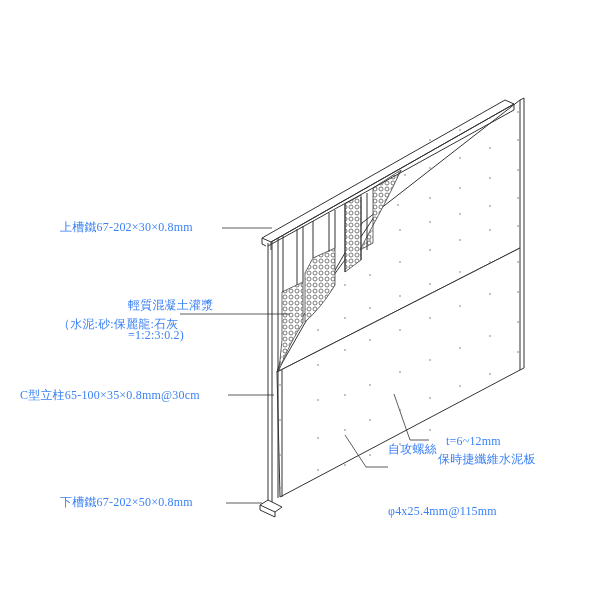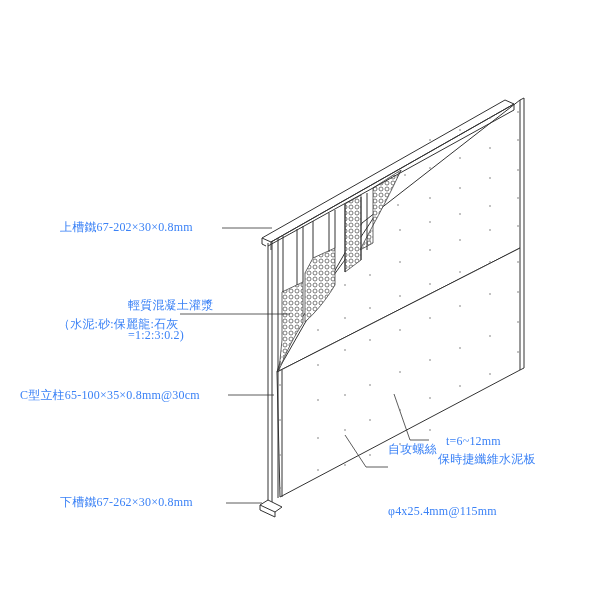--- a/index.html
+++ b/index.html
@@ -167,19 +167,19 @@
 </svg>
 
 <div class="lbl" style="left:60px; top:220px;">上槽鐵67-202×30×0.8mm</div>
 
 <div class="lbl right" style="left:128px; top:298px; width:135px;">輕質混凝土灌漿</div>
 <div class="lbl right" style="left:58px; top:317px; width:205px;">（水泥:砂:保麗龍:石灰</div>
 <div class="lbl right" style="left:128px; top:328px; width:135px;">=1:2:3:0.2)</div>
 
 <div class="lbl" style="left:20px; top:388px;">C型立柱65-100×35×0.8mm@30cm</div>
 
-<div class="lbl" style="left:60px; top:495px;">下槽鐵67-262×30×0.8mm</div>
+<div class="lbl" style="left:60px; top:495px;">下槽鐵67-202×50×0.8mm</div>
 
 <div class="lbl" style="left:438px; top:418px;margin-top:34px;">保時捷纖維水泥板</div>
 <div class="lbl" style="left:446px; top:434px;">t=6~12mm</div>
 
 <div class="lbl" style="left:388px; top:442px;">自攻螺絲</div>
 <div class="lbl" style="left:388px; top:504px;">φ4x25.4mm@115mm</div>
 
 </body></html>

